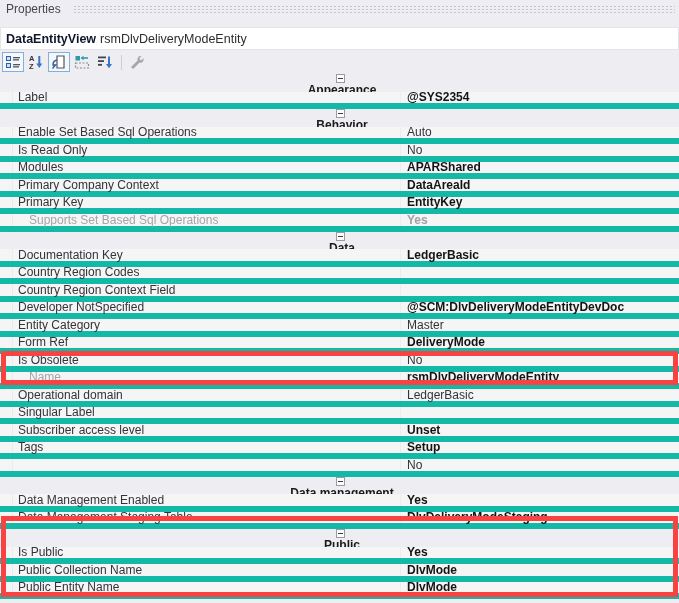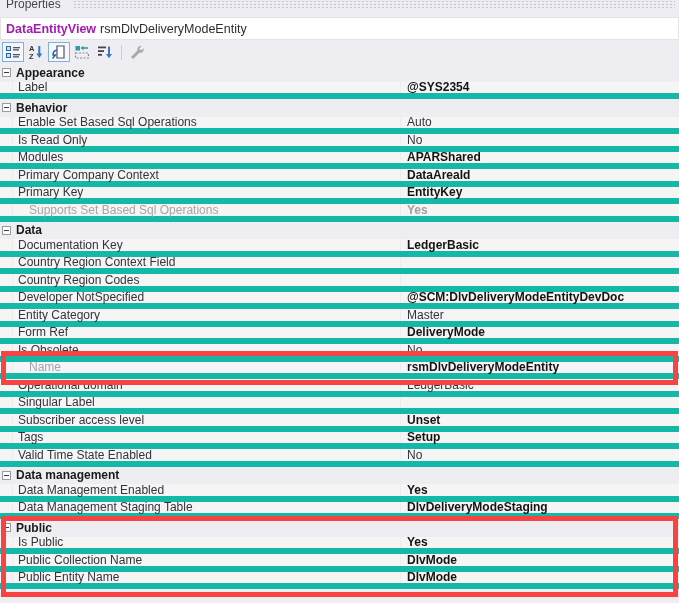--- a/index.html
+++ b/index.html
@@ -3,54 +3,54 @@
 <meta charset="utf-8">
 <style>
   * { margin:0; padding:0; box-sizing:border-box; }
   body { font-family:"Liberation Sans", sans-serif; background:#ffffff; }
   .panel {
     position:relative; width:679px; height:603px;
     background:#eeeef2; overflow:hidden;
     font-size:12px; color:#2d2d30;
   }
   
-  .titlebar { height:17px; display:flex; align-items:center; padding:2px 4px 11px 6px; }
+  .titlebar { height:27px; display:flex; align-items:center; padding:2px 4px 11px 6px; }
   .title-text { font-size:12px; color:#45454e; white-space:nowrap; }
   .grip {
     flex:1; height:8px; margin-left:12px;
     background-image:radial-gradient(circle, #c5c5cf 0.9px, transparent 1.1px);
     background-size:4px 3px;
   }
   
   .object-row {
     height:23px; background:#ffffff; border:1px solid #e3e3ea;
     display:flex; align-items:center; padding-left:5px; cursor:default;
   }
-  .obj-type { font-weight:bold; color:#a21caf; margin-right:4px; font-size:12.5px; }
+  .obj-type { font-weight:bold; color:#0f172a; margin-right:4px; font-size:12.5px; }
   .obj-name { color:#2d2d30; font-size:12.5px; }
   
   .toolbar { height:24px; display:flex; align-items:center; padding-left:2px; }
   .tbtn {
     width:22px; height:20px; display:flex; align-items:center; justify-content:center;
     border:1px solid transparent; background:transparent; margin-right:1px;
   }
   .tbtn.selected { background:#f4f8fc; border-color:#82b0dc; }
   .tbtn svg { display:block; }
   .tsep { width:1px; height:15px; background:#cdcdd6; margin:0 4px; }
   
   .grid { position:relative; }
   .row { position:relative; height:17.5px; display:flex; align-items:center; }
   .row.property { background:#f5f5f6; border-bottom:6px solid #14b8a6; }
   .row.property::before {
     content:''; position:absolute; left:12px; top:0; bottom:0; width:1px; background:#eaeaef;
   }
   .row.property::after {
     content:''; position:absolute; left:400px; top:0; bottom:0; width:1px; background:#ededf1;
   }
-  .row.category { background:#eeeef2; }
+  .row.category { background:#eeeef2;flex-direction:column; }
   .expander {
     width:9px; height:9px; border:1px solid #9a9aa0; background:#fdfdfd;
     margin-left:2px; position:relative; flex:none;
   }
   .expander::after {
     content:''; position:absolute; left:1px; right:1px; top:3px; height:1px; background:#3e3e42;
   }
   .cat-label { margin-left:5px; font-weight:bold; color:#1a1a1a; white-space:nowrap; }
   .plabel { margin-left:18px; color:#33333a; white-space:nowrap; }
   .plabel.disabled { color:#a5a5aa;margin-left:29px; }
@@ -180,28 +180,28 @@
       </div>
       <div class="row category">
         <span class="expander"></span>
         <span class="cat-label">Data</span>
       </div>
       <div class="row property">
         <span class="plabel">Documentation Key</span>
         <span class="pvalue bold">LedgerBasic</span>
       </div>
       <div class="row property">
+        <span class="plabel">Country Region Codes</span>
+        <span class="pvalue"></span>
+      </div>
+      <div class="row property">
         <span class="plabel">Country Region Context Field</span>
         <span class="pvalue"></span>
       </div>
       <div class="row property">
-        <span class="plabel">Country Region Codes</span>
-        <span class="pvalue"></span>
-      </div>
-      <div class="row property">
         <span class="plabel">Developer NotSpecified</span>
         <span class="pvalue bold">@SCM:DlvDeliveryModeEntityDevDoc</span>
       </div>
       <div class="row property">
         <span class="plabel">Entity Category</span>
         <span class="pvalue">Master</span>
       </div>
       <div class="row property">
         <span class="plabel">Form Ref</span>
         <span class="pvalue bold">DeliveryMode</span>
@@ -224,21 +224,20 @@
       </div>
       <div class="row property">
         <span class="plabel">Subscriber access level</span>
         <span class="pvalue bold">Unset</span>
       </div>
       <div class="row property">
         <span class="plabel">Tags</span>
         <span class="pvalue bold">Setup</span>
       </div>
       <div class="row property">
-        <span class="plabel">Valid Time State Enabled</span>
         <span class="pvalue">No</span>
       </div>
       <div class="row category">
         <span class="expander"></span>
         <span class="cat-label">Data management</span>
       </div>
       <div class="row property">
         <span class="plabel">Data Management Enabled</span>
         <span class="pvalue bold">Yes</span>
       </div>

